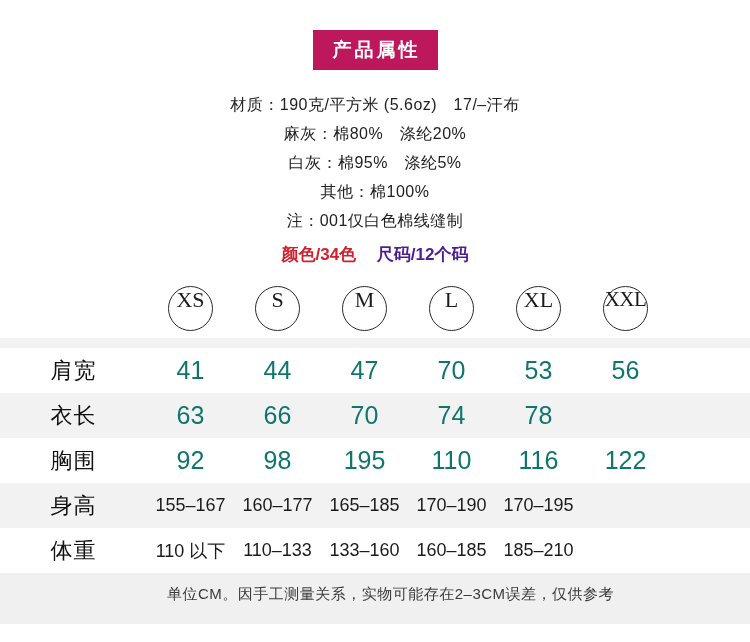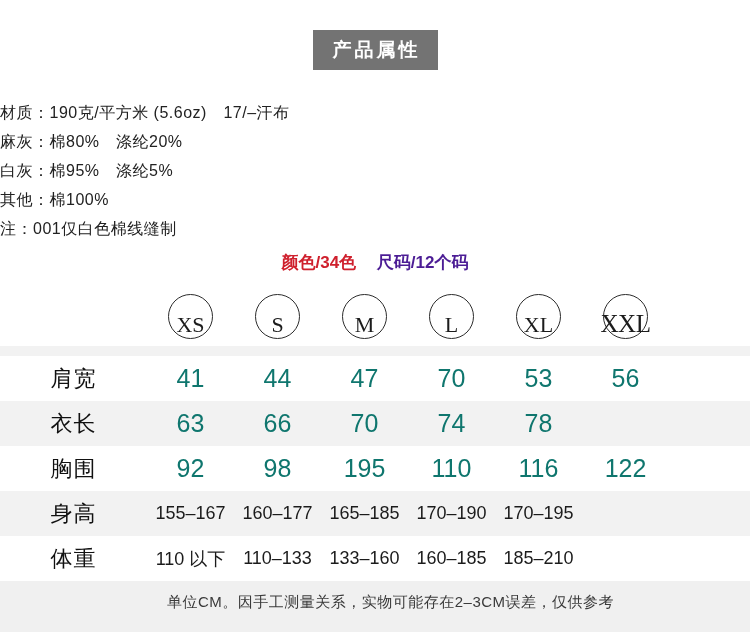--- a/index.html
+++ b/index.html
@@ -9,31 +9,31 @@
     font-family: "Liberation Sans", "DejaVu Sans", sans-serif;
     color: #222;
     overflow: hidden;
   }
   .page { width: 750px; height: 642px; position: relative; background: #fff; }
 
   
   .banner {
     margin: 30px auto 0 auto;
     width: fit-content;
-    background: #737373;
+    background: #be185d;
     color: #ffffff;
     font-size: 19px;
     font-weight: bold;
     letter-spacing: 3px;
     padding: 7px 17px 7px 20px;
     text-align: center;
   }
 
   
-  .specs { margin-top: 28px; }
+  .specs { margin-top: 20px; text-align: center; }
   .specs p {
     font-size: 16px;
     line-height: 29px;
     color: #222;
     letter-spacing: 0.5px;
   }
 
   .highlight {
     margin-top: 8px;
     text-align: center;
@@ -52,27 +52,27 @@
     align-items: center;
   }
   .cell { text-align: center; }
 
   .circles-row { margin-top: 18px; height: 46px; }
   .circle {
     width: 45px; height: 45px;
     border: 1.5px solid #2b2b2b;
     border-radius: 50%;
     margin: 0 auto;
-    display: flex; align-items: flex-end; justify-content: center;
+    display: flex; align-items: flex-start; justify-content: center;
     font-family: "Liberation Serif", "DejaVu Serif", serif;
     font-size: 22px;
     color: #1c1c1c;
     background: #fff;
   }
-  .circle.small-text { font-size: 25px; letter-spacing: -0.5px; }
+  .circle.small-text { font-size: 21px; letter-spacing: -0.5px; }
 
   .divider { margin-top: 7px; height: 10px; background: #f2f2f2; }
 
   .trow { height: 45px; }
   .trow.alt { background: #f2f2f2; }
   .trow .rlabel {
     font-size: 22px;
     font-weight: normal;
     color: #111;
     letter-spacing: 1px;

